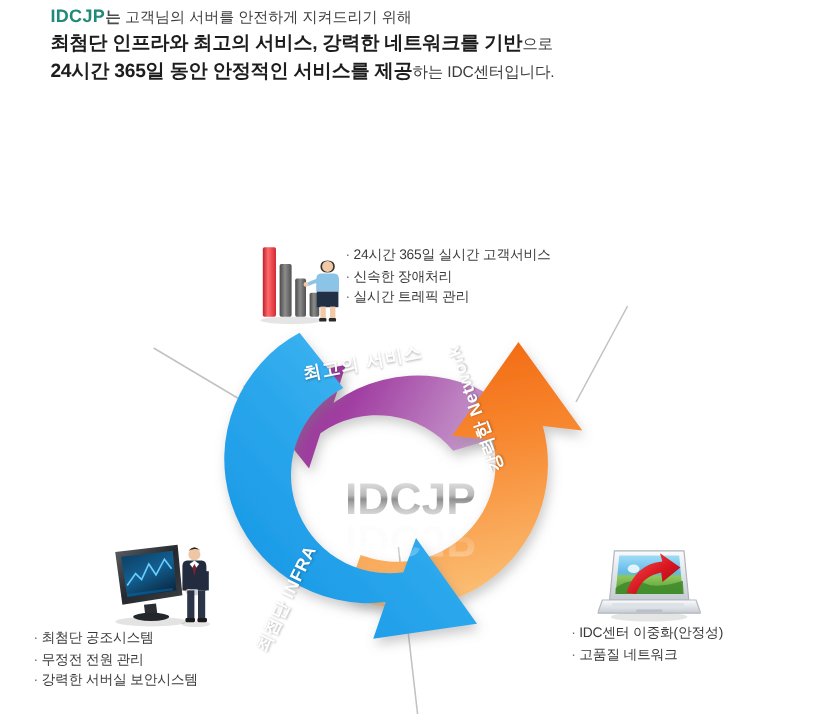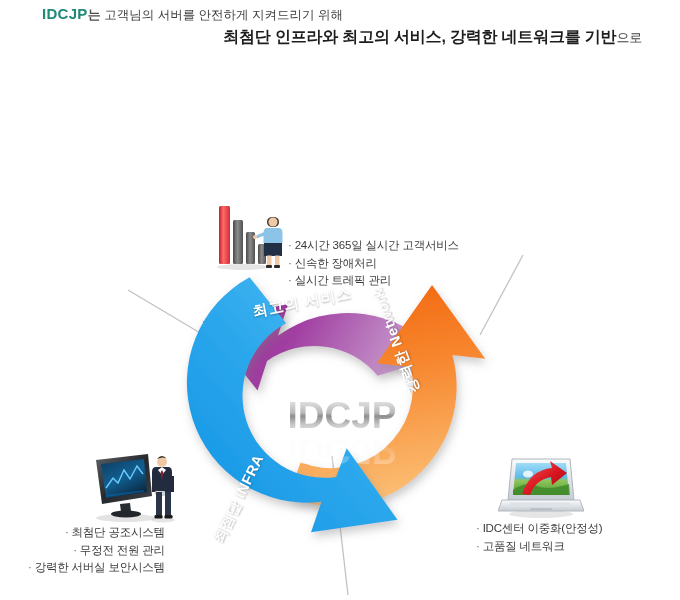--- a/index.html
+++ b/index.html
@@ -10,33 +10,33 @@
     color:#333;-webkit-font-smoothing:antialiased;
   }
   #stage{position:relative;width:680px;height:600px;}
 
   
   .headline{position:absolute;left:42px;top:4px;width:600px;}
   .hl-row{white-space:nowrap;line-height:1.30;}
   .hl1{font-size:13px;font-weight:bold;color:#4b4b4b;}
   .hl1 .brand{color:#1e8a77;font-size:15px;font-weight:bold;letter-spacing:.3px;}
   .hl1 .thin{font-weight:normal;color:#3c3c3c;font-size:12.5px;}
-  .hl2,.hl3{font-size:16px;font-weight:bold;color:#1d1d1d;letter-spacing:-0.2px;margin-top:3px;text-align:right;}
+  .hl2,.hl3{font-size:16px;font-weight:bold;color:#1d1d1d;letter-spacing:-0.2px;margin-top:3px;}
   .hl2 .thin,.hl3 .thin{font-size:13px;font-weight:normal;color:#3c3c3c;}
 
   
   .diagram{position:absolute;left:0;top:90px;width:680px;height:510px;}
   .svg-layer{position:absolute;left:0;top:0;width:680px;height:510px;}
 
   
   .bullets{position:absolute;font-size:11.5px;color:#3a3a3a;line-height:17.5px;letter-spacing:-0.2px;}
   .bullets .bl{white-space:nowrap;}
   .bullets .bl::before{content:"· ";color:#6a6a6a;}
-  .b-top{left:288px;top:115px;margin-top:32px;}
-  .b-left{left:28px;top:434px;text-align:right;}
+  .b-top{left:288px;top:115px;}
+  .b-left{left:28px;top:434px;}
   .b-right{left:476px;top:430px;}
 
   
   .cap{position:absolute;color:#ffffff;font-weight:bold;white-space:nowrap;
        text-shadow:0 1px 2px rgba(0,0,0,.30);}
   .cap-service{left:251px;top:213px;font-size:15px;letter-spacing:1px;
        transform:rotate(-11deg);transform-origin:left top;}
   .cap-network{left:406px;top:306px;font-size:14.5px;letter-spacing:.5px;
        transform:rotate(250deg);transform-origin:left top;}
   .cap-infra{left:209px;top:448px;font-size:14.5px;letter-spacing:.5px;
@@ -72,20 +72,23 @@
 
 <div id="stage">
 
   <div class="headline">
     <div class="hl-row hl1">
       <span class="brand">IDCJP</span><span>는</span><span class="thin"> 고객님의 서버를 안전하게 지켜드리기 위해</span>
     </div>
     <div class="hl-row hl2">
       <span>최첨단 인프라와 최고의 서비스, 강력한 네트워크를 기반</span><span class="thin">으로</span>
     </div>
+    <div class="hl-row hl3">
+      <span>24시간 365일 동안 안정적인 서비스를 제공</span><span class="thin">하는 IDC센터입니다.</span>
+    </div>
   </div>
 
   <div class="diagram">
 
     <svg class="svg-layer" viewBox="0 0 680 510">
       <defs>
         <linearGradient id="gPurple" x1="0" y1="0" x2="1" y2="0.25">
           <stop offset="0%" stop-color="#8e2a8c"></stop>
           <stop offset="45%" stop-color="#a13fa2"></stop>
           <stop offset="100%" stop-color="#c89ccd"></stop>

